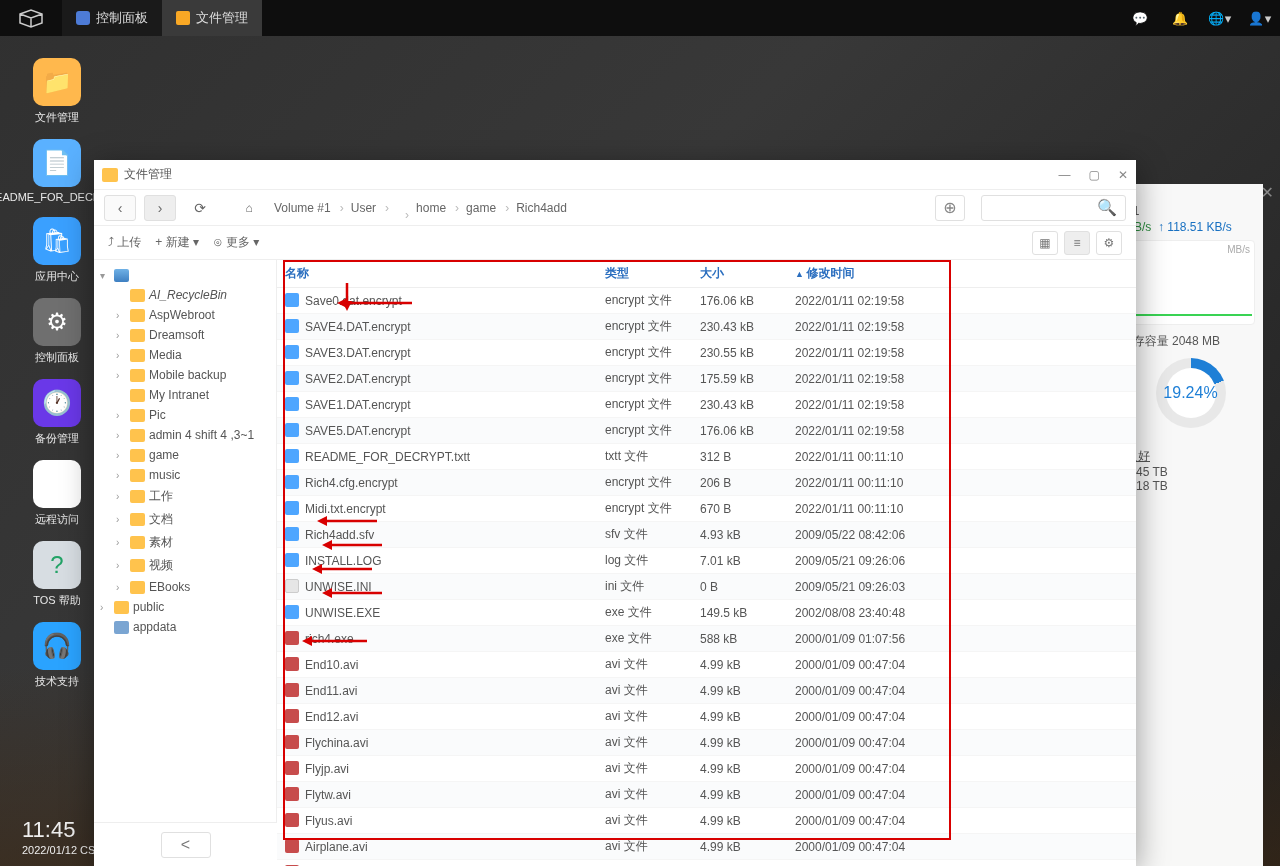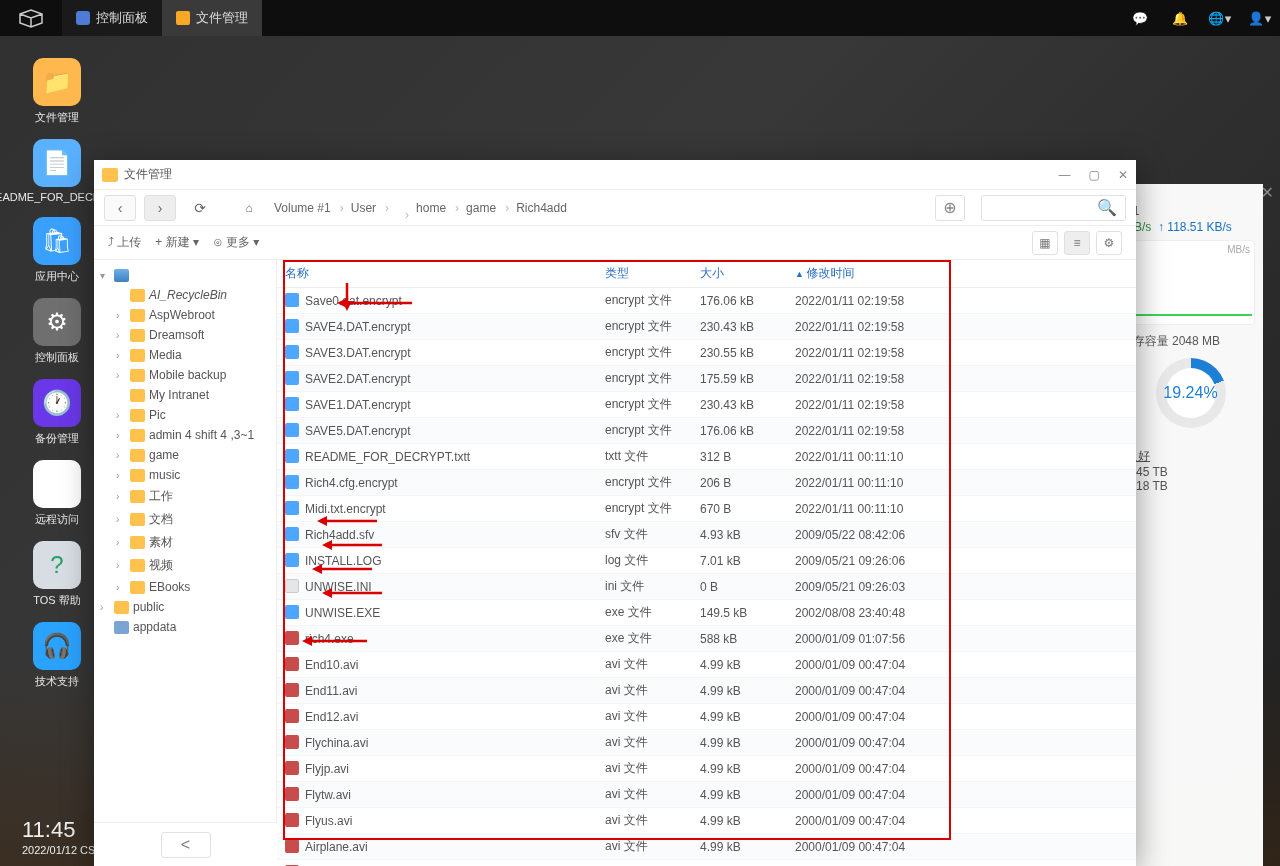--- a/index.html
+++ b/index.html
@@ -56,21 +56,21 @@
 .tree-fico{width:15px;height:13px;background:#ffc34d;border-radius:2px;flex-shrink:0;}
 .tree-fico.drive{background:linear-gradient(180deg,#6fb1e6,#3e7fc1);}
 .tree-fico.app{background:#7aa5d2;}
 .share-foot{position:absolute;left:0;bottom:0;width:183px;height:44px;border-top:1px solid #eee;display:flex;align-items:center;justify-content:center;background:#fff;}
 .share-btn{width:50px;height:26px;border:1px solid #e0e0e0;border-radius:3px;display:flex;align-items:center;justify-content:center;color:#777;}
 .list{flex:1;overflow:auto;position:relative;}
 .annot{position:absolute;left:6px;top:0;border:2px solid #d80000;pointer-events:none;z-index:10;}
 .arrow{position:absolute;z-index:11;pointer-events:none;}
 .arrow svg{display:block;}
 table{width:100%;border-collapse:collapse;font-size:12px;color:#555;}
-th{position:sticky;top:0;text-align:left;font-weight:normal;color:#2a6ebf;background:#fff;padding:5px 8px;border-bottom:1px solid #eee;font-size:12px;}
+th{position:sticky;top:0;text-align:left;font-weight:bold;color:#2a6ebf;background:#fff;padding:5px 8px;border-bottom:1px solid #eee;font-size:12px;}
 th.sort::before{content:"▲ ";font-size:9px;color:#2a6ebf;}
 td{padding:4px 8px;border-bottom:1px solid #f5f5f5;}
 tr:nth-child(even) td{background:#fafbfc;}
 .rico{display:inline-block;width:14px;height:14px;border-radius:2px;margin-right:6px;vertical-align:-2px;}
 .rico.enc{background:#4ea6ff;}
 .rico.txt{background:#4ea6ff;}
 .rico.sfv{background:#4ea6ff;}
 .rico.log{background:#4ea6ff;}
 .rico.ini{background:#e6e6e6;border:1px solid #ccc;}
 .rico.exe{background:#4ea6ff;}

